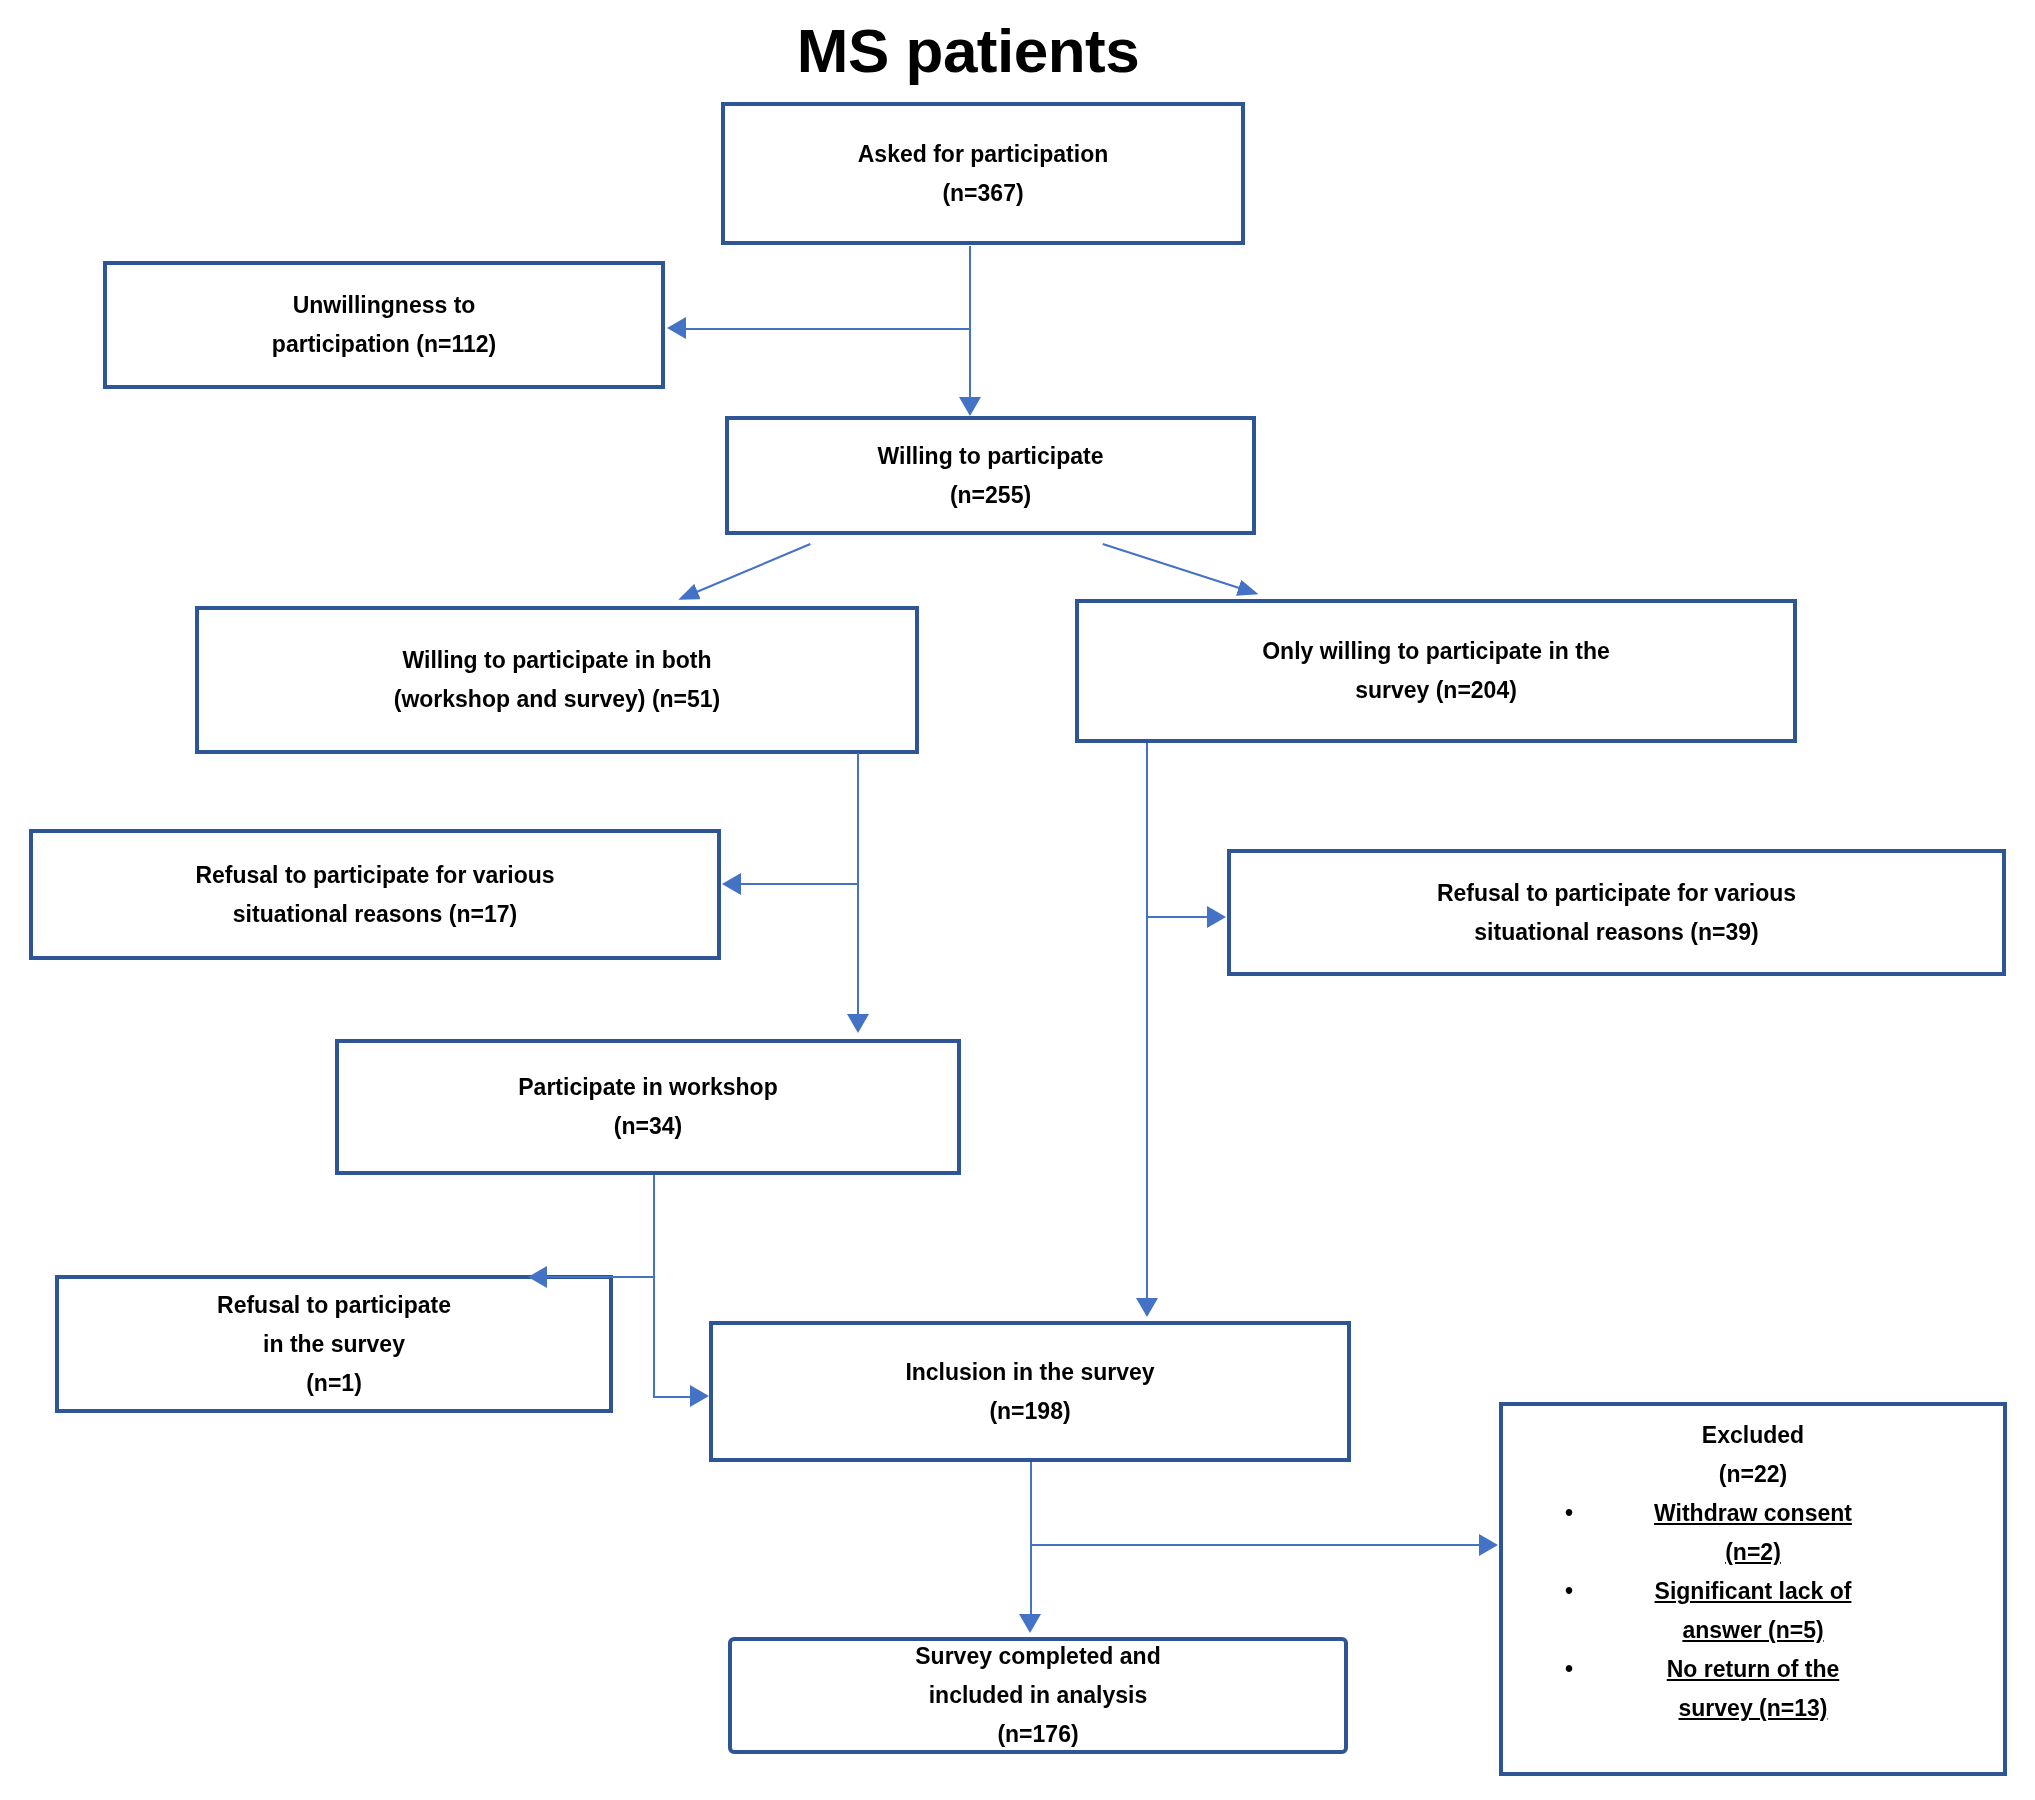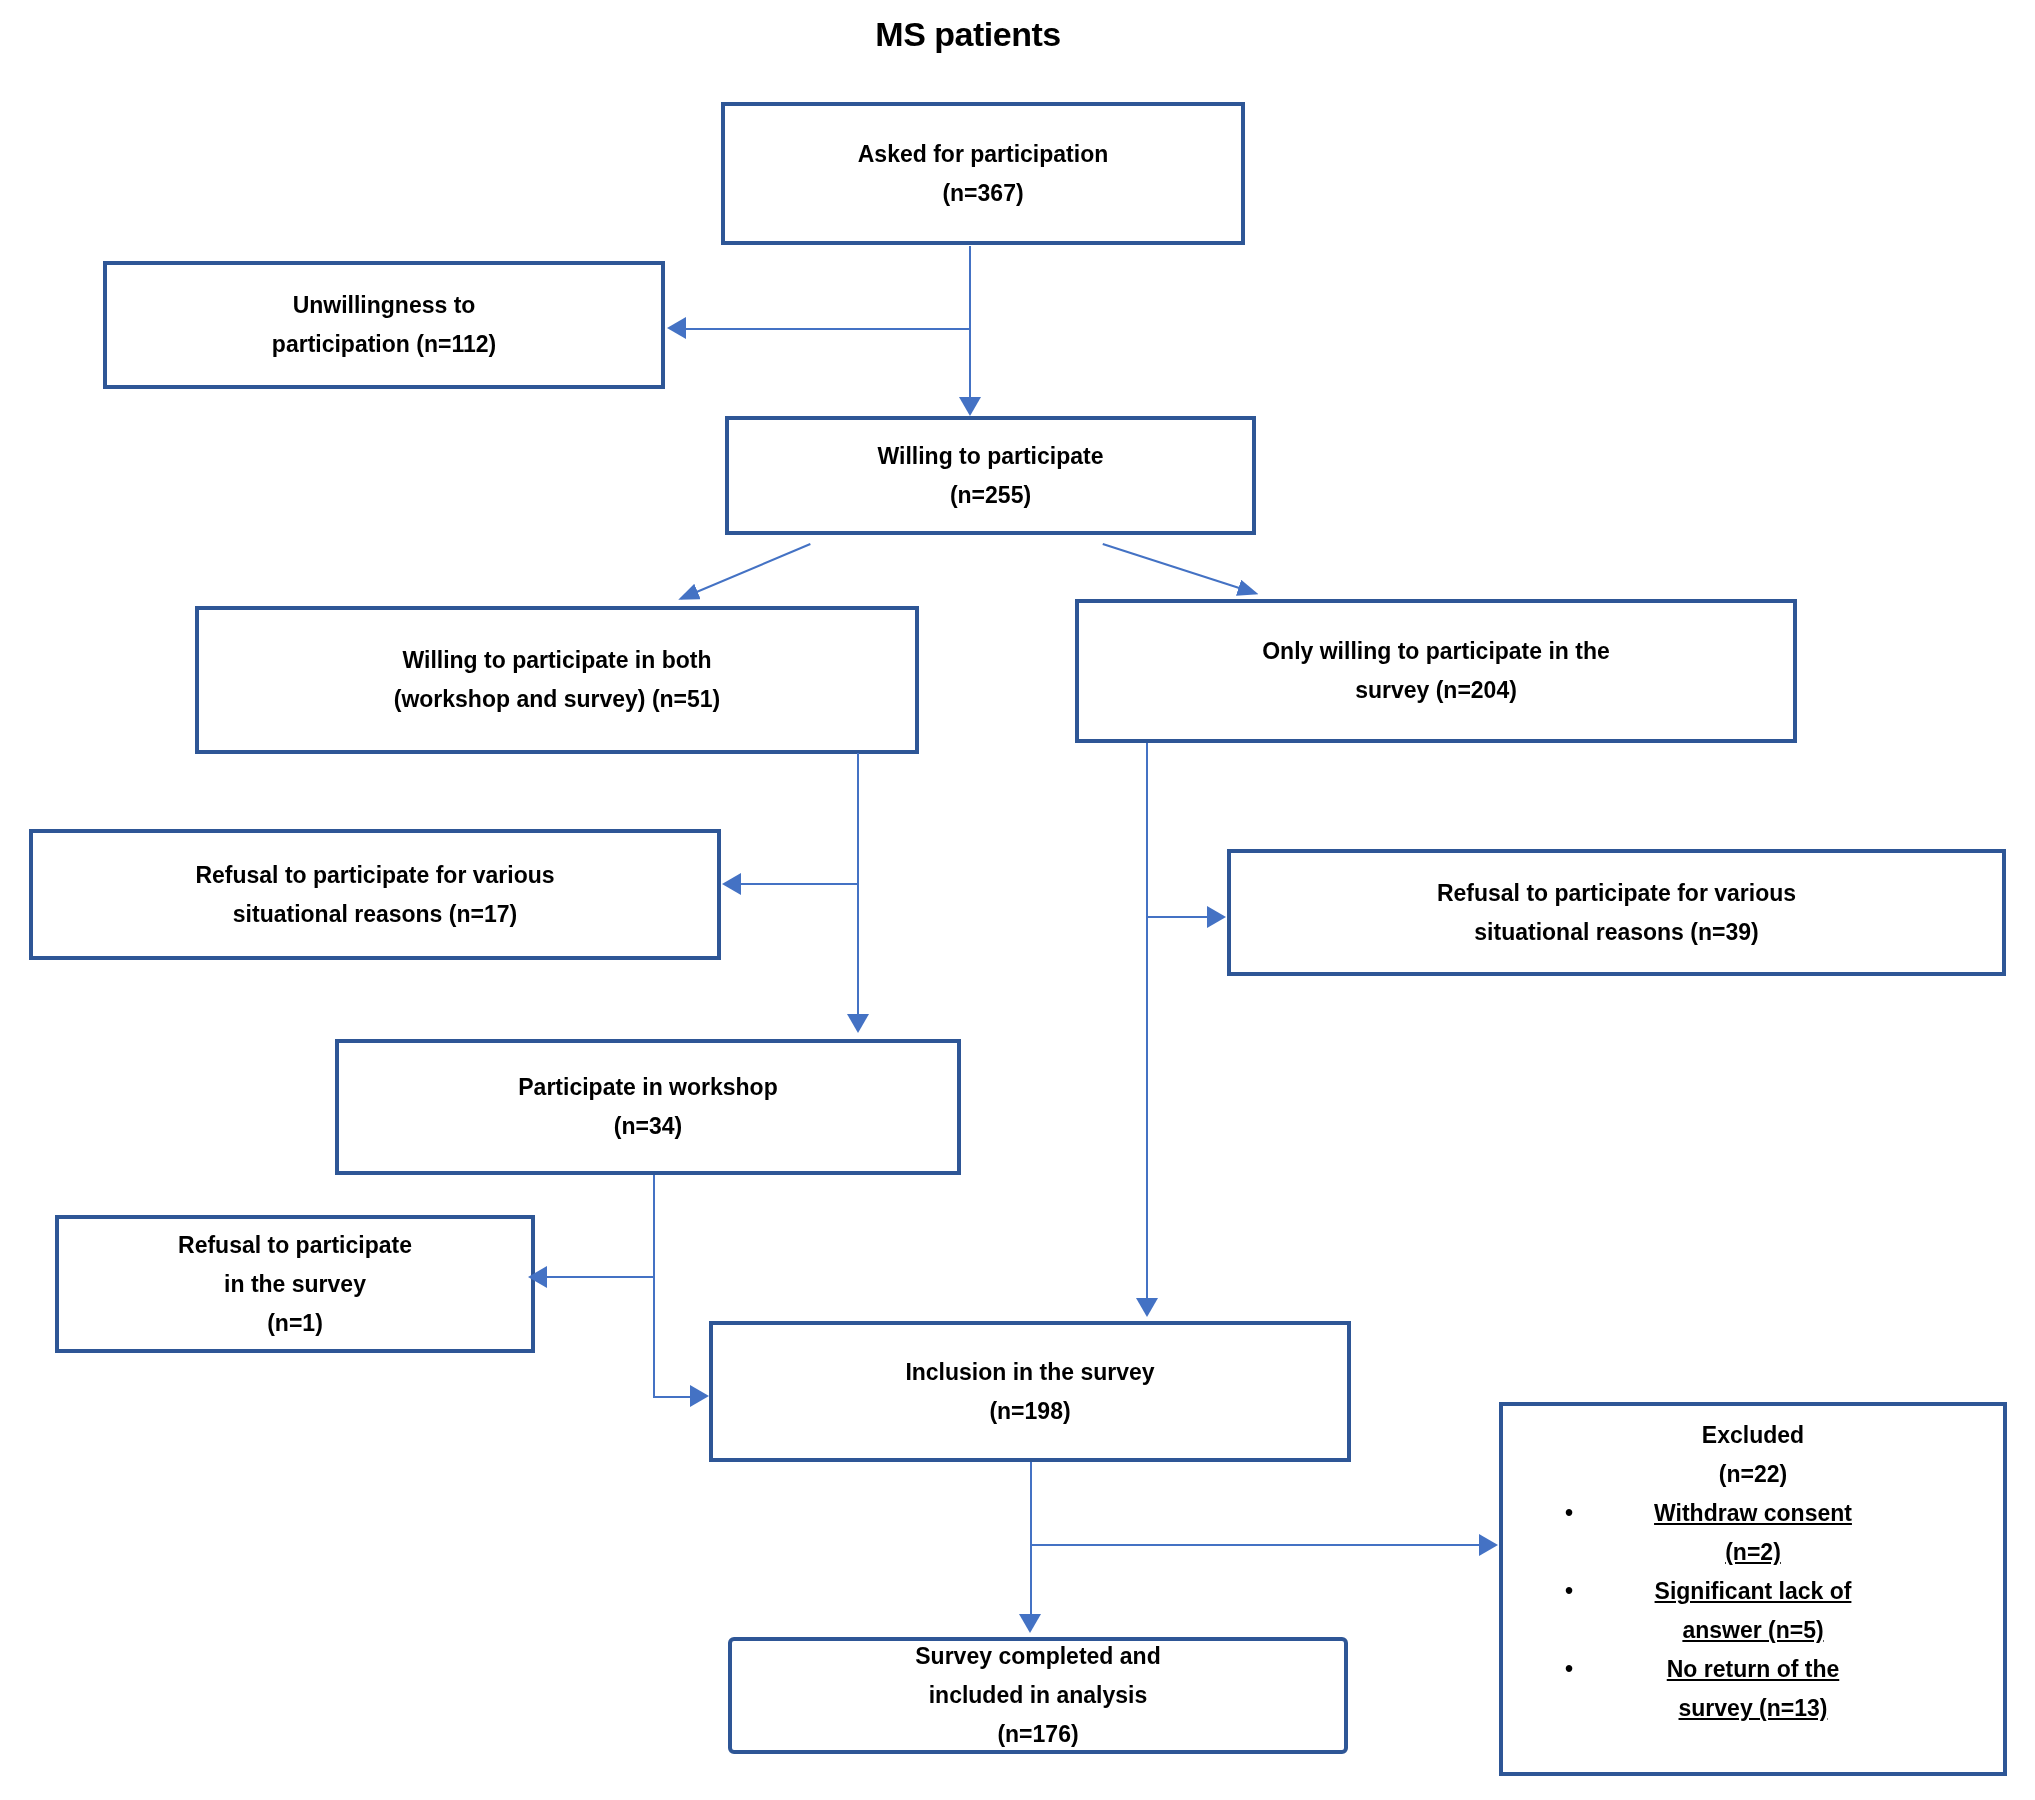--- a/index.html
+++ b/index.html
@@ -10,21 +10,21 @@
     background: #ffffff;
     font-family: "Liberation Sans", sans-serif;
     color: #000000;
     overflow: hidden;
   }
   .title {
     position: absolute;
     left: 670px; top: 14.7px;
     width: 596px;
     text-align: center;
-    font-size: 34px;
+    font-size: 62px;
     font-weight: bold;
     letter-spacing: -0.5px;
   }
   .node {
     position: absolute;
     box-sizing: border-box;
     border: 4.7px solid #2e5696;
     background: #ffffff;
     display: flex;
     flex-direction: column;
@@ -105,21 +105,21 @@
   <div class="node" style="left:1227px;top:849px;width:779px;height:127px;">
     <div class="ln">Refusal to participate for various</div>
     <div class="ln">situational reasons (n=39)</div>
   </div>
 
   <div class="node" style="left:335px;top:1039px;width:626px;height:136px;">
     <div class="ln">Participate in workshop</div>
     <div class="ln">(n=34)</div>
   </div>
 
-  <div class="node" style="left:55px;top:1215px;width:480px;height:138px;text-align:center;">
+  <div class="node" style="left:55px;top:1275px;width:558px;height:138px;text-align:center;">
     <div class="ln">Refusal to participate</div>
     <div class="ln">in the survey</div>
     <div class="ln">(n=1)</div>
   </div>
 
   <div class="node" style="left:709px;top:1321px;width:642px;height:141px;">
     <div class="ln">Inclusion in the survey</div>
     <div class="ln">(n=198)</div>
   </div>
 

